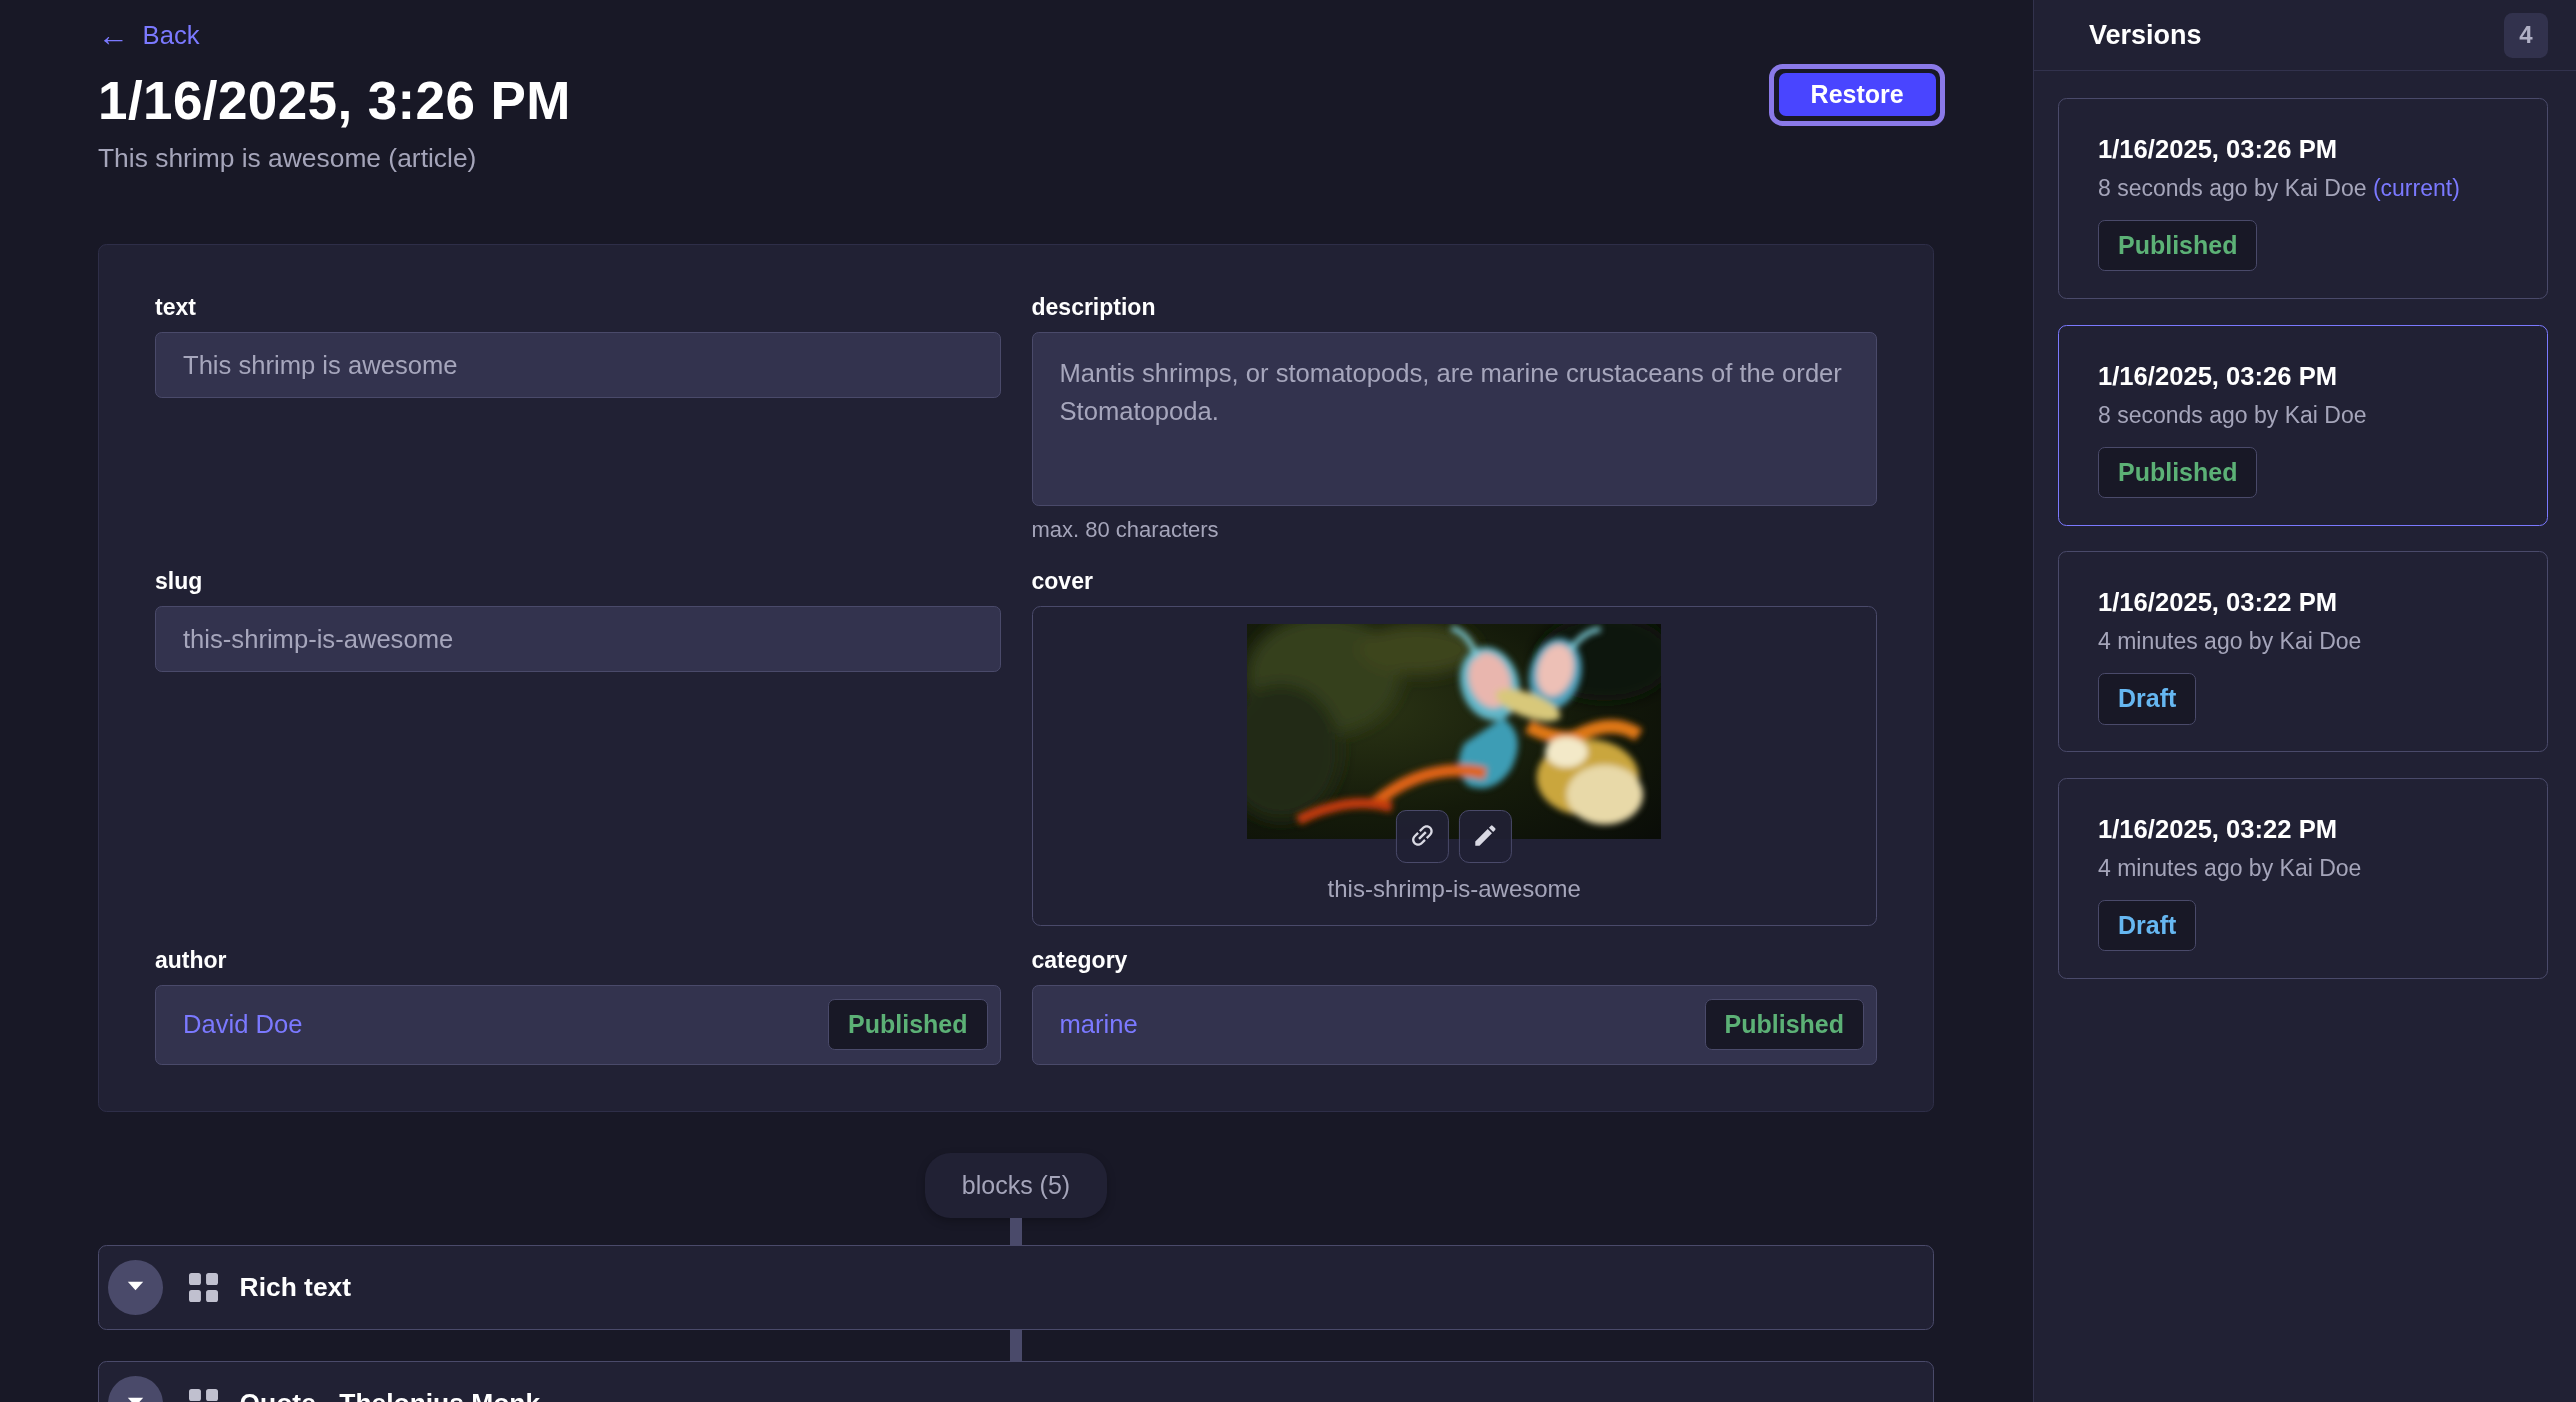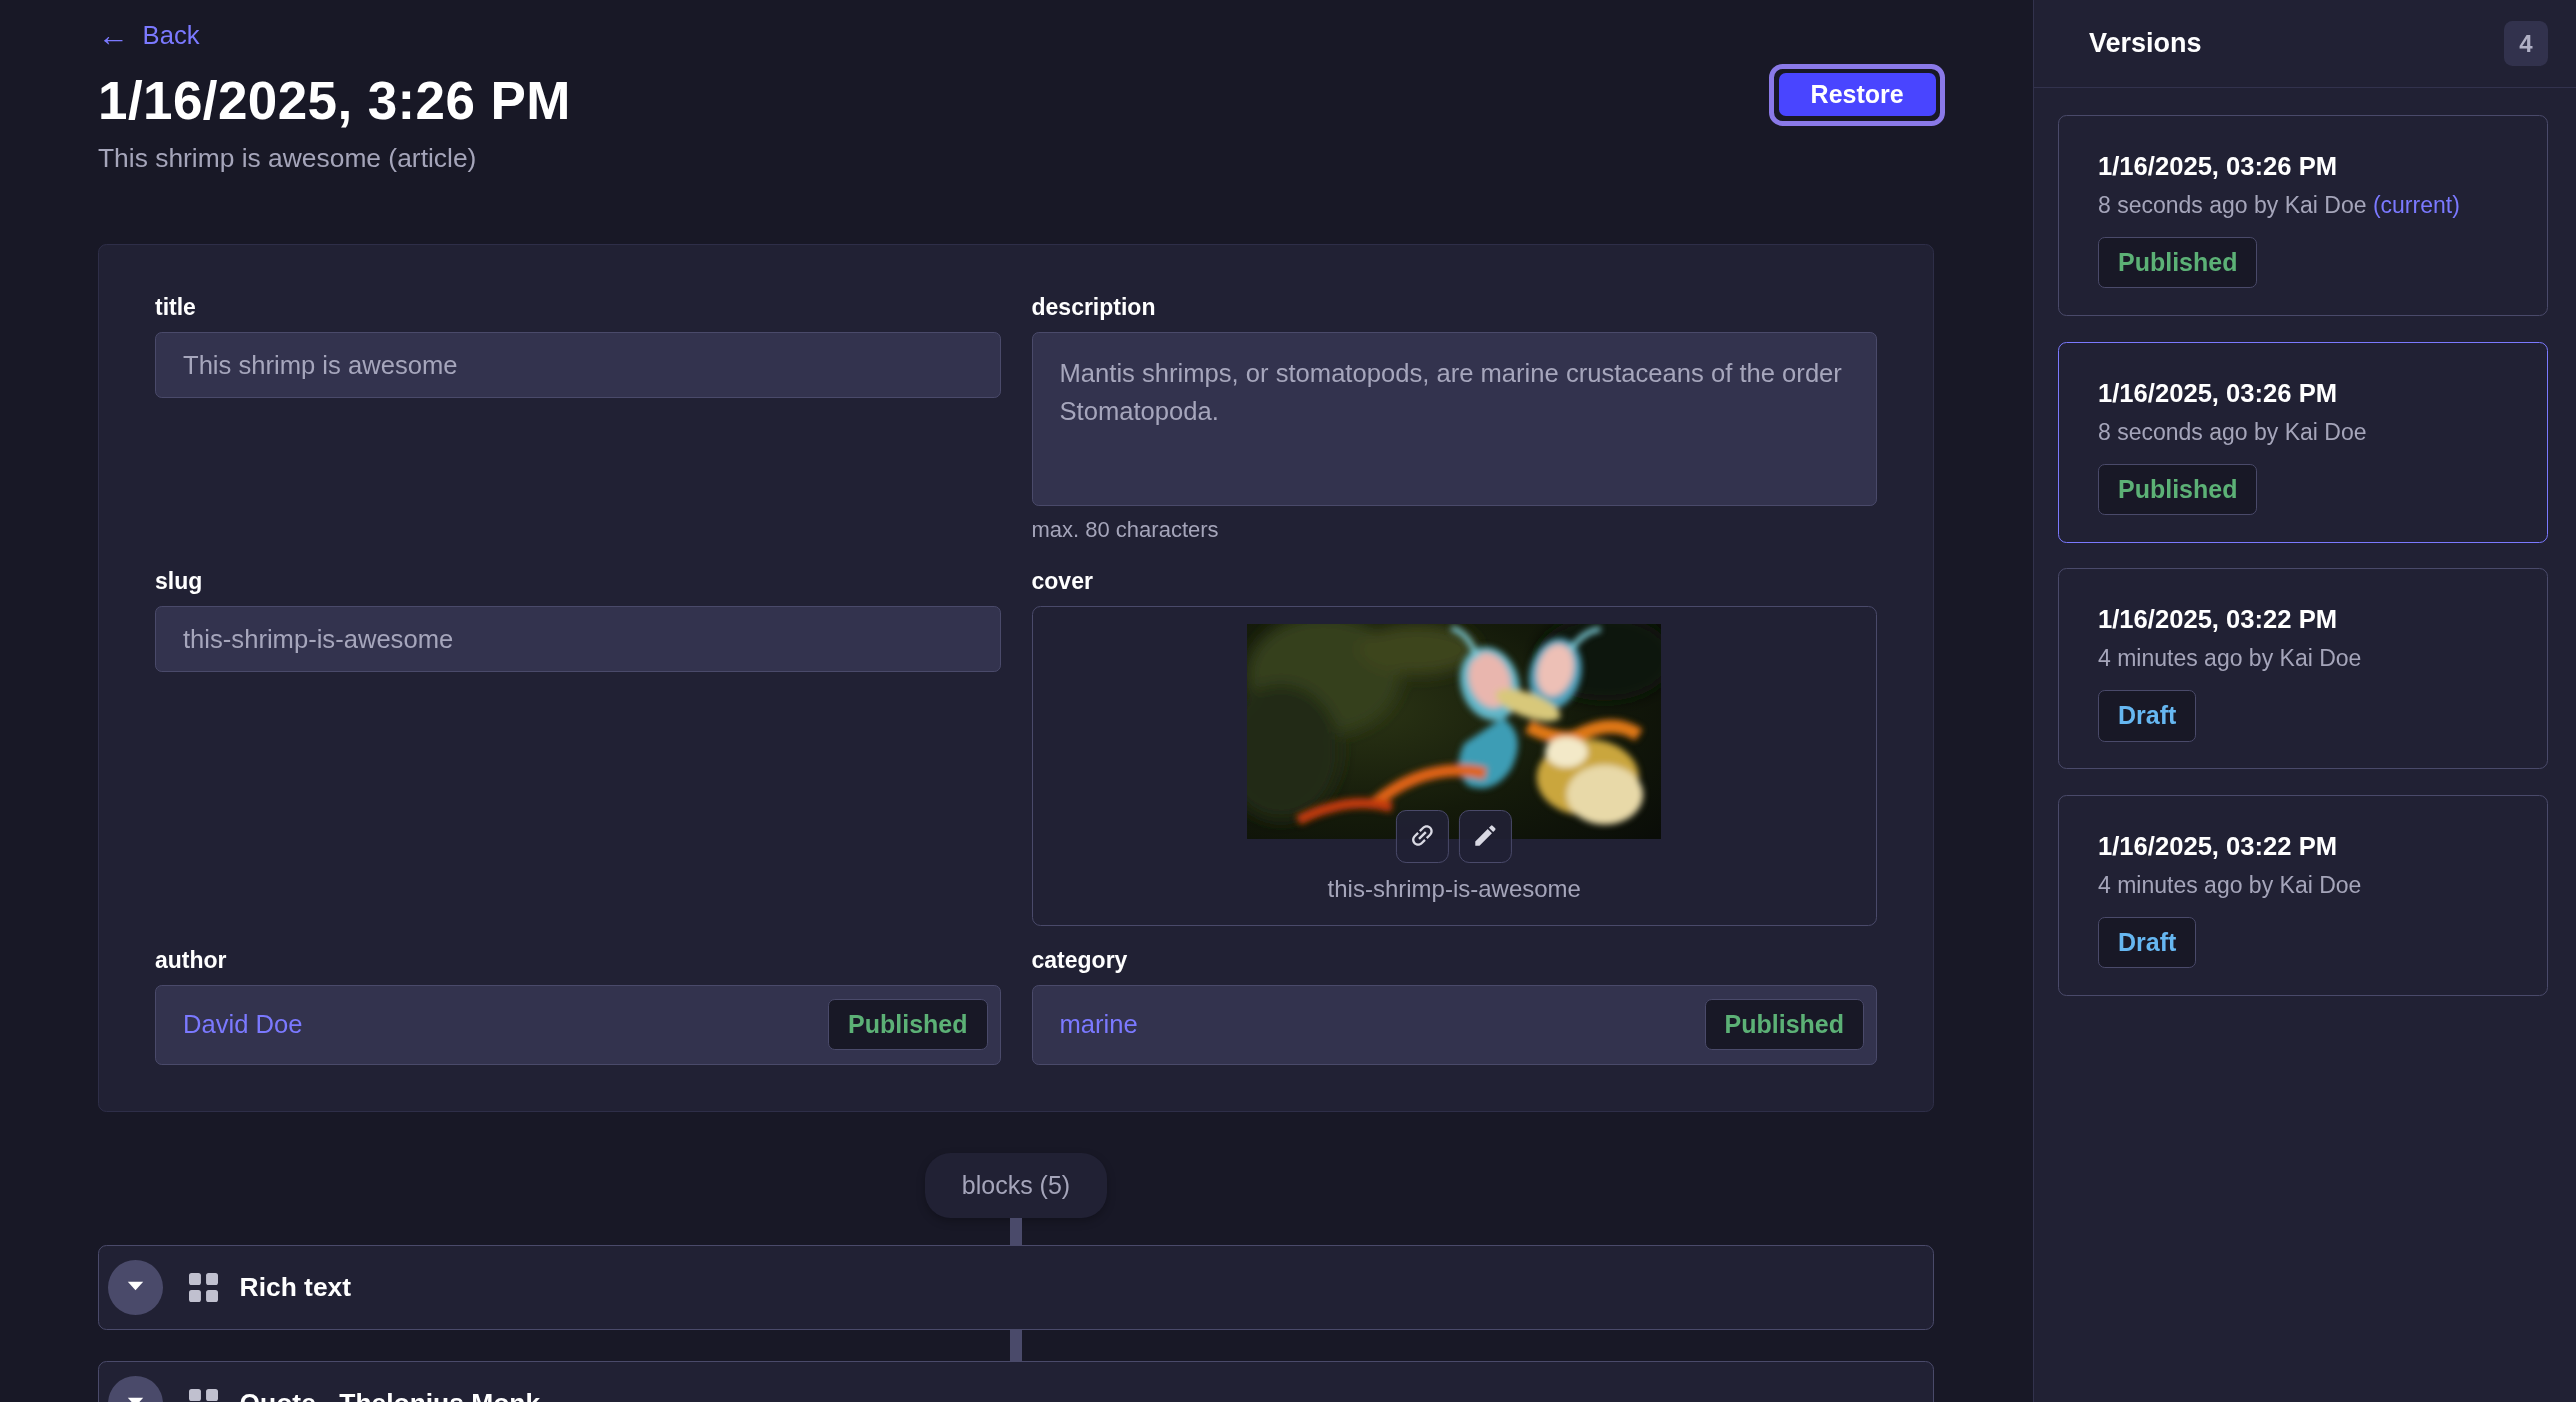--- a/index.html
+++ b/index.html
@@ -65,21 +65,21 @@
   .conn-b { height:31px; }
   .block-row { width:100%; height:85px; background:#212134; border:1.7px solid #4a4a6a;
                border-radius:8.5px; display:flex; align-items:center; padding:0 9px; cursor:pointer; }
   .chevron-btn { width:55px; height:55px; border-radius:50%; background:#4a4a6a; border:none;
                  display:flex; align-items:center; justify-content:center; margin-right:25.6px; cursor:pointer; }
   .grid-icon { margin-right:22px; display:flex; }
   .block-label { color:#ffffff; font-size:26.4px; font-weight:700; }
 
   
   .sidebar { width:543px; height:100%; background:#212134; border-left:1.7px solid #32324d; }
-  .sidebar-header { height:88px; display:flex; align-items:center; justify-content:space-between;
+  .sidebar-header { height:71px; display:flex; align-items:center; justify-content:space-between;
                     padding:0 28px 0 55px; border-bottom:1.7px solid #32324d; }
   .sidebar-title { font-size:27px; font-weight:700; color:#ffffff; }
   .count-badge { background:#32324d; color:#b0b0c5; border-radius:8.5px; padding:8.5px 15.3px;
                  font-size:24px; font-weight:700; }
   .version-list { padding:27px 28px 8px 24px; }
   .version-card { height:201px; border:1.7px solid #4a4a6a; border-radius:8.5px;
                   padding:36px 39px; margin-bottom:25.6px; cursor:pointer; }
   .version-card.selected { border-color:#7b79ff; }
   .version-time { font-size:25.6px; font-weight:700; color:#ffffff; }
   .version-meta { font-size:23px; color:#a5a5ba; margin-top:11px; }
@@ -103,21 +103,21 @@
 
     <div class="restore-wrap">
       <button class="restore-btn">Restore</button>
     </div>
 
     
     <div class="form-card">
 
       <div class="form-row">
         <div>
-          <div class="field-label">title</div>
+          <div class="field-label">text</div>
           <div class="text-input">This shrimp is awesome</div>
         </div>
         <div>
           <div class="field-label">description</div>
           <div class="text-input textarea">Mantis shrimps, or stomatopods, are marine crustaceans of the order Stomatopoda.</div>
           <div class="field-hint">max. 80 characters</div>
         </div>
       </div>
 
       <div class="form-row row-2">

